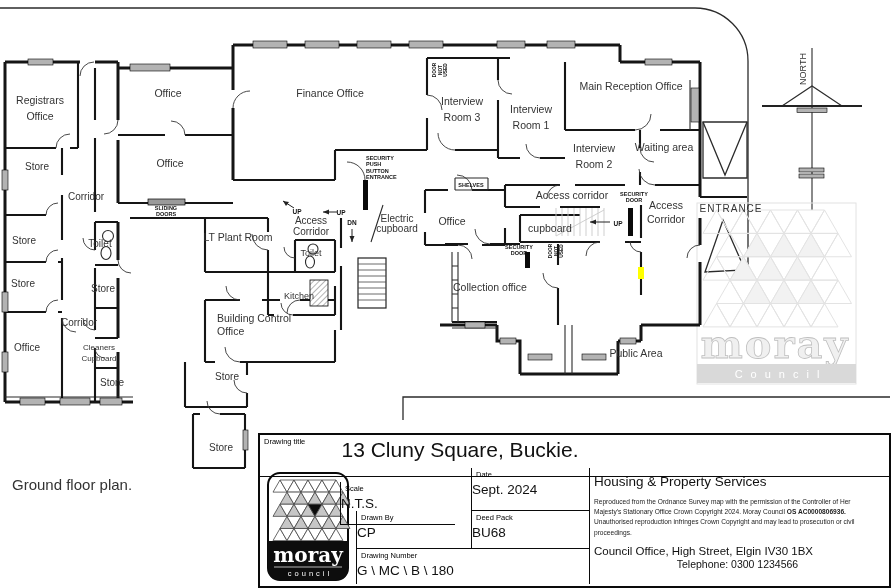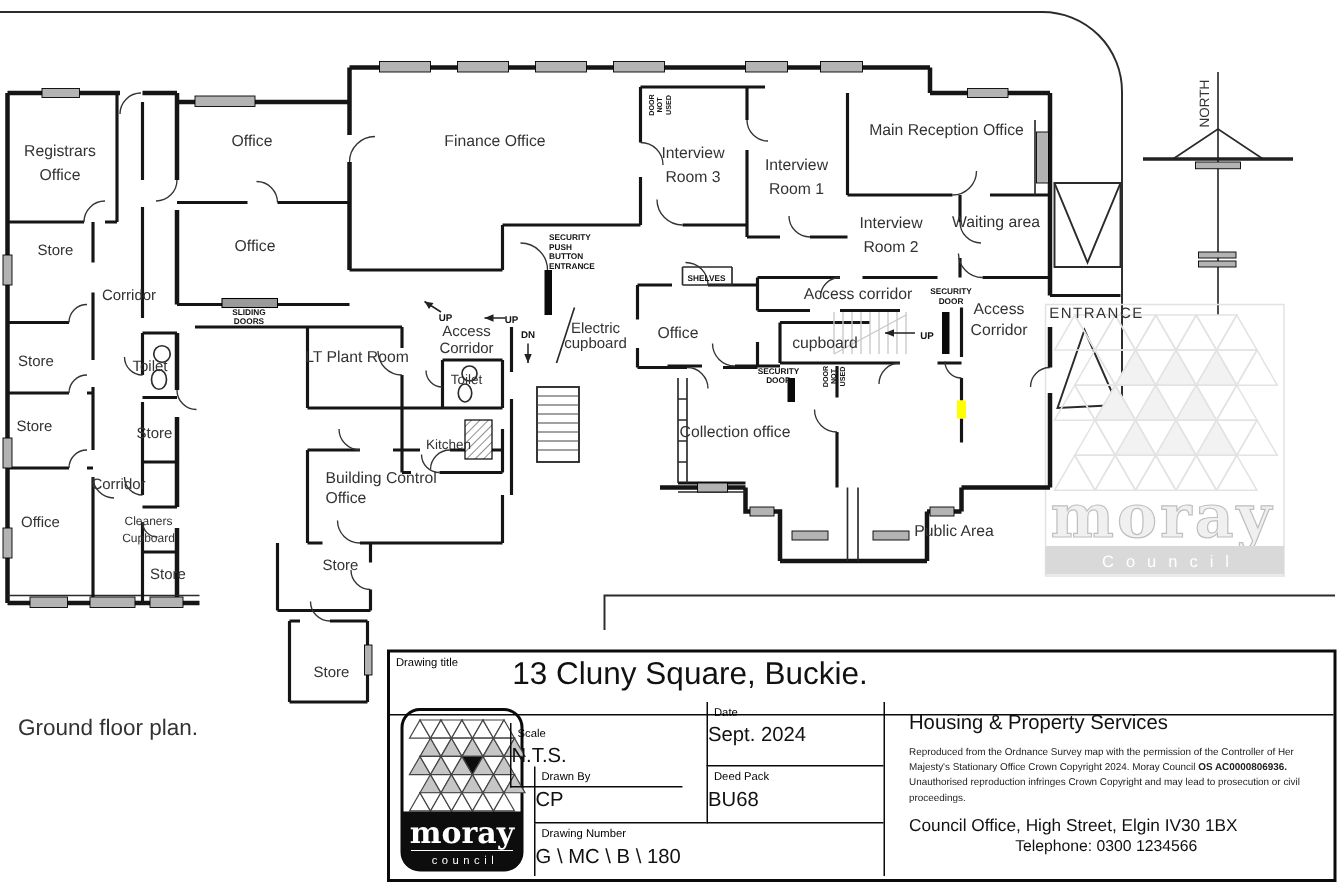--- a/index.html
+++ b/index.html
@@ -32,21 +32,21 @@
   .tb .val{position:absolute;left:0;right:0;top:14px;font-size:13.5px;}
   .row1{left:0;top:0;width:100%;height:42px;border-bottom:1.6px solid #0a0a0a;}
   .big-title{position:absolute;left:200px;top:3px;transform:translateX(-50%);
              font-size:21px;white-space:nowrap;}
   .c-logo {left:0;   top:33px;width:96px; height:116px;}
   .c-scale{left:80px; top:33px;width:115px;height:43px;border-left:1.6px solid #0a0a0a;border-bottom:1.6px solid #0a0a0a;margin-top:14px;}
   .c-date {left:211px;top:33px;width:118px;height:43px;border-left:1.6px solid #0a0a0a;border-bottom:1.6px solid #0a0a0a;padding-left:43px;}
   .c-drawn{left:96px; top:76px;width:115px;height:38px;border-left:1.6px solid #0a0a0a;border-bottom:1.6px solid #0a0a0a;}
   .c-deed {left:211px;top:76px;width:118px;height:38px;border-left:1.6px solid #0a0a0a;border-bottom:1.6px solid #0a0a0a;}
   .c-num  {left:96px; top:114px;width:233px;height:35px;border-left:1.6px solid #0a0a0a;}
-  .c-right{left:329px;top:33px;width:296px;height:116px;border-left:1.6px solid #0a0a0a;padding:4px 16px;}
+  .c-right{left:329px;top:33px;width:296px;height:116px;border-left:1.6px solid #0a0a0a;padding:4px 4px;}
   .dept{font-size:13.5px;margin:2px 0 8px 0;}
   .copy{font-size:6.6px;line-height:1.55;color:#222;width:272px;}
   .addr{font-size:11.5px;margin-top:7px;}
   .tel{font-size:10.5px;margin-top:1px;text-align:center;}
 </style>
 </head>
 <body>
 
 <div class="canvas">
 

